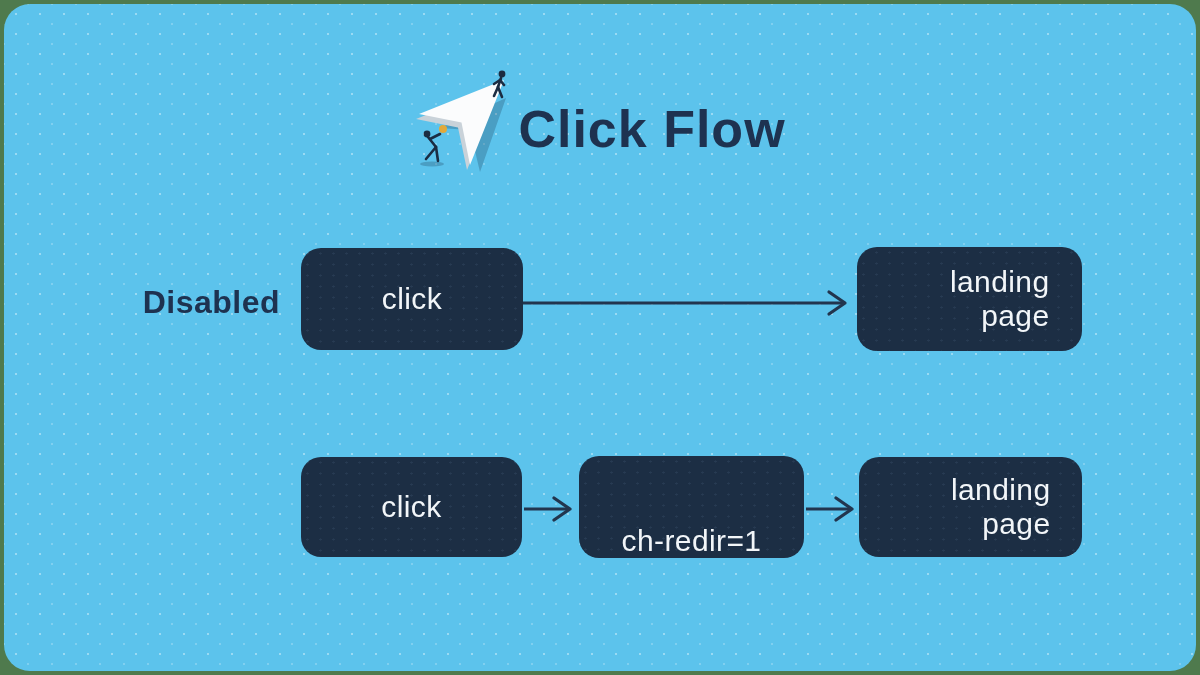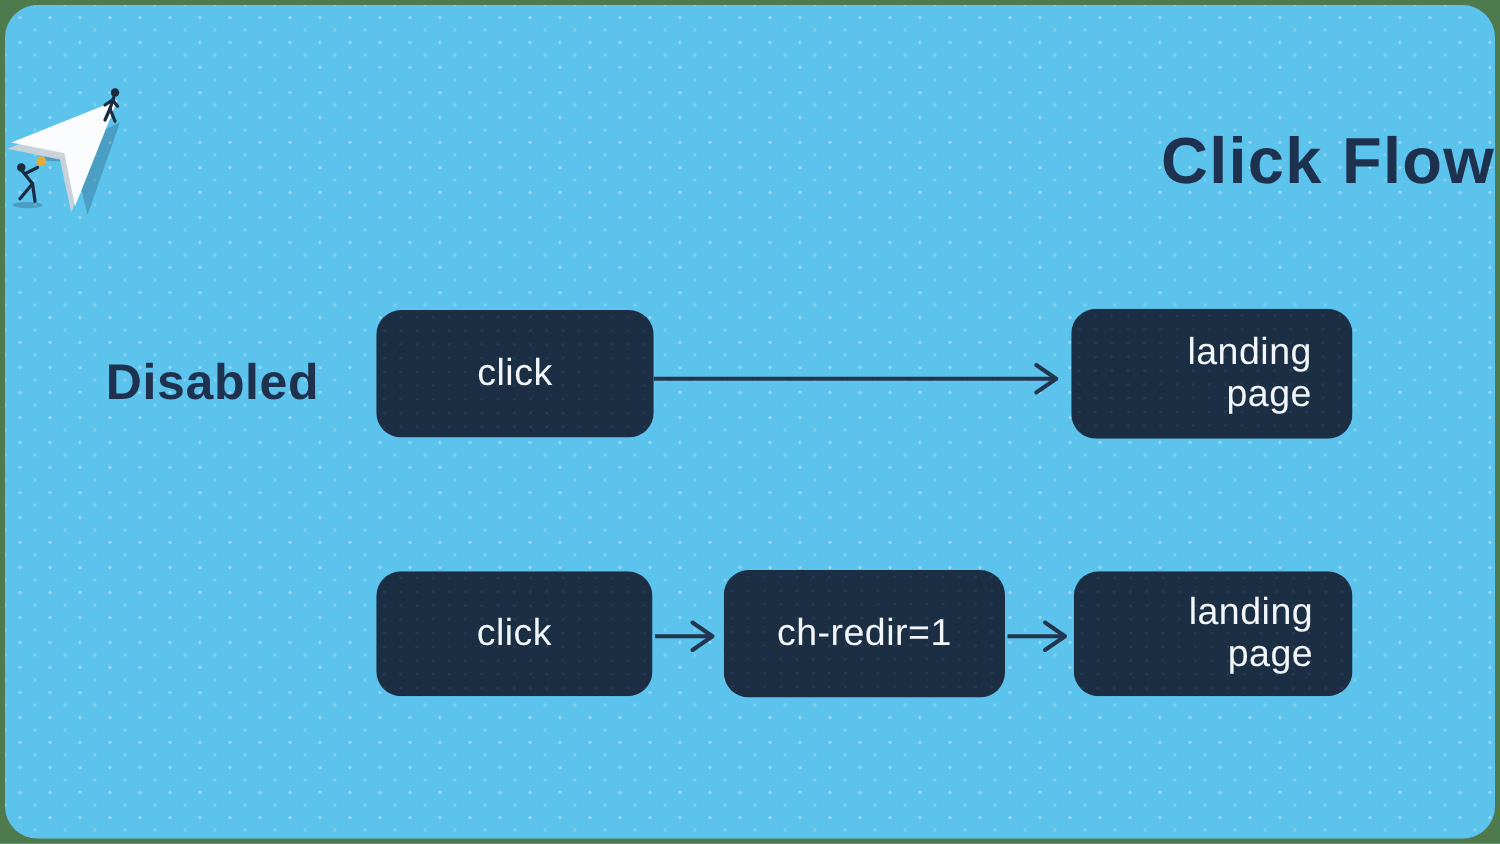--- a/index.html
+++ b/index.html
@@ -21,47 +21,47 @@
     position:absolute;inset:4px;border-radius:26px;
     background-color:var(--panel-blue);
     background-image:
       radial-gradient(rgba(255,255,255,.38) 1px, transparent 1.6px),
       radial-gradient(rgba(255,255,255,.22) 1px, transparent 1.6px);
     background-size:24px 20px,24px 20px;
     background-position:0 0,12px 10px;
   }
   .header{
     position:absolute;left:0;right:0;top:64px;
-    display:flex;align-items:center;justify-content:space-between;gap:4px;
+    display:flex;align-items:center;justify-content:center;gap:4px;
   }
   .title{
     margin:0;margin-top:16px;
     font-size:52px;font-weight:700;letter-spacing:1px;
     color:var(--ink-navy);
   }
   .row-label{
-    position:absolute;width:220px;text-align:center;
-    font-size:40px;font-weight:700;letter-spacing:.5px;
+    position:absolute;width:220px;text-align:right;
+    font-size:32px;font-weight:700;letter-spacing:.5px;
     color:var(--ink-navy);
   }
   #label-disabled{left:56px;top:280px;}
   #label-enabled{left:56px;top:484px;}
   .node{
     position:absolute;border-radius:20px;
     background-color:var(--node-navy);
     background-image:radial-gradient(rgba(140,170,210,.10) 1px, transparent 1.5px);
     background-size:13px 11px;
     display:flex;align-items:center;justify-content:center;
     color:var(--text-light);font-size:30px;letter-spacing:.4px;
   }
   .node .wrap{width:160px;text-align:right;line-height:1.12;}
   #node-click-1{left:297px;top:244px;width:222px;height:102px;}
   #node-landing-1{left:853px;top:243px;width:225px;height:104px;}
   #node-click-2{left:297px;top:453px;width:221px;height:100px;}
-  #node-chredir{left:575px;top:452px;width:225px;height:102px;}
+  #node-chredir{left:575px;top:452px;width:225px;height:102px;align-items:flex-end;}
   #node-landing-2{left:855px;top:453px;width:223px;height:100px;}
   .arrow{position:absolute;}
   #arrow-1{left:519px;top:284px;}
   #arrow-2{left:520px;top:490px;}
   #arrow-3{left:802px;top:490px;}
   .arrow svg line,.arrow svg polyline{
     stroke:var(--arrow-navy);stroke-width:3.2;fill:none;
     stroke-linecap:round;stroke-linejoin:round;
   }
 </style>

